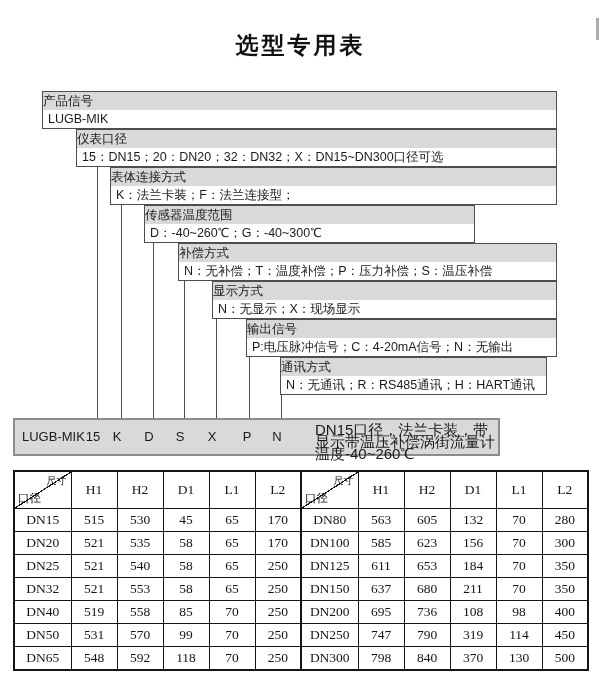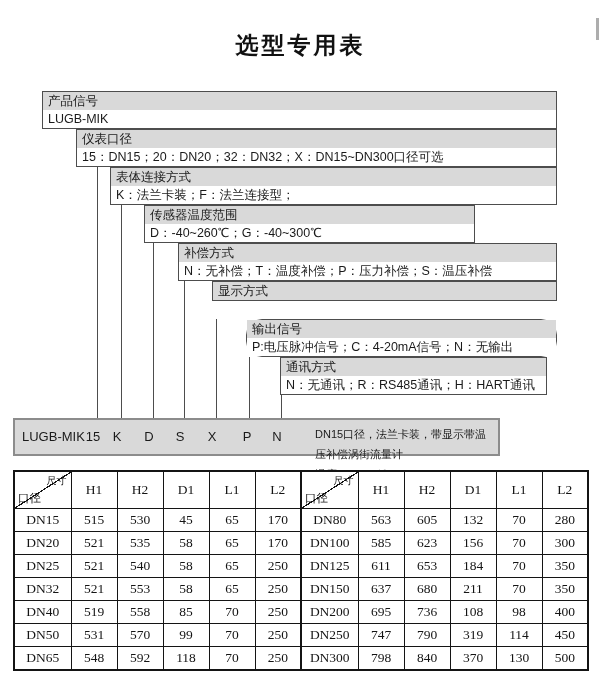--- a/index.html
+++ b/index.html
@@ -12,21 +12,21 @@
     font-size:23px; font-weight:bold; letter-spacing:3px; color:#111;
   }
   .scroll-frag {
     position:absolute; left:596px; top:18px; width:3px; height:22px; background:#adadad;
   }
   
   .obox {
     position:absolute; border:1px solid #4d4d4d; background:#fff; box-sizing:border-box;
   }
   .obox-h {
-    height:18px; line-height:18px; background:#d9d9d9; padding-left:5px;
+    height:18px; line-height:18px; background:#d9d9d9; 
     font-size:12.5px; white-space:nowrap; overflow:hidden;
   }
   .obox-v {
     height:18px; line-height:18px; background:#fff; padding-left:5px;
     font-size:12.5px; white-space:nowrap; overflow:hidden;
   }
   .vline { position:absolute; width:1px; background:#4d4d4d; }
   
   .model-box {
     position:absolute; left:13px; top:418px; width:487px; height:38px;
@@ -34,21 +34,21 @@
   }
   .model-name {
     position:absolute; left:7px; top:0; height:34px; line-height:34px; font-size:13px;
   }
   .code {
     position:absolute; top:0; height:34px; line-height:34px; font-size:13px;
     transform:translateX(-50%); white-space:nowrap;
   }
   .model-desc {
     position:absolute; left:300px; top:4px; width:182px;
-    font-size:11px; line-height:20px;
+    font-size:15px; line-height:12px;
   }
   
   .dim-table {
     position:absolute; left:13px; top:470px; border-collapse:collapse; table-layout:fixed;
     font-family:"Liberation Serif", serif; font-size:13.5px; color:#141414; background:#fff;
     border:2px solid #141414;
   }
   .dim-table th, .dim-table td {
     border:1px solid #141414; text-align:center; vertical-align:middle; padding:0;
   }
@@ -85,22 +85,23 @@
 <div class="obox" style="left:144px; top:205px; width:331px;">
   <div class="obox-h">传感器温度范围</div>
   <div class="obox-v">D：-40~260℃；G：-40~300℃</div>
 </div>
 <div class="obox" style="left:178px; top:243px; width:379px;">
   <div class="obox-h">补偿方式</div>
   <div class="obox-v">N：无补偿；T：温度补偿；P：压力补偿；S：温压补偿</div>
 </div>
 <div class="obox" style="left:212px; top:281px; width:345px;">
   <div class="obox-h">显示方式</div>
-</div>
-<div class="obox" style="left:246px; top:319px; width:311px;border-radius:16px;">
+  <div class="obox-v">N：无显示；X：现场显示</div>
+</div>
+<div class="obox" style="left:246px; top:319px; width:311px;">
   <div class="obox-h">输出信号</div>
   <div class="obox-v">P:电压脉冲信号；C：4-20mA信号；N：无输出</div>
 </div>
 <div class="obox" style="left:280px; top:357px; width:267px;">
   <div class="obox-h">通讯方式</div>
   <div class="obox-v">N：无通讯；R：RS485通讯；H：HART通讯</div>
 </div>
 
 <div class="vline" style="left:97px;  top:167px; height:251px;"></div>
 <div class="vline" style="left:121px; top:205px; height:213px;"></div>

